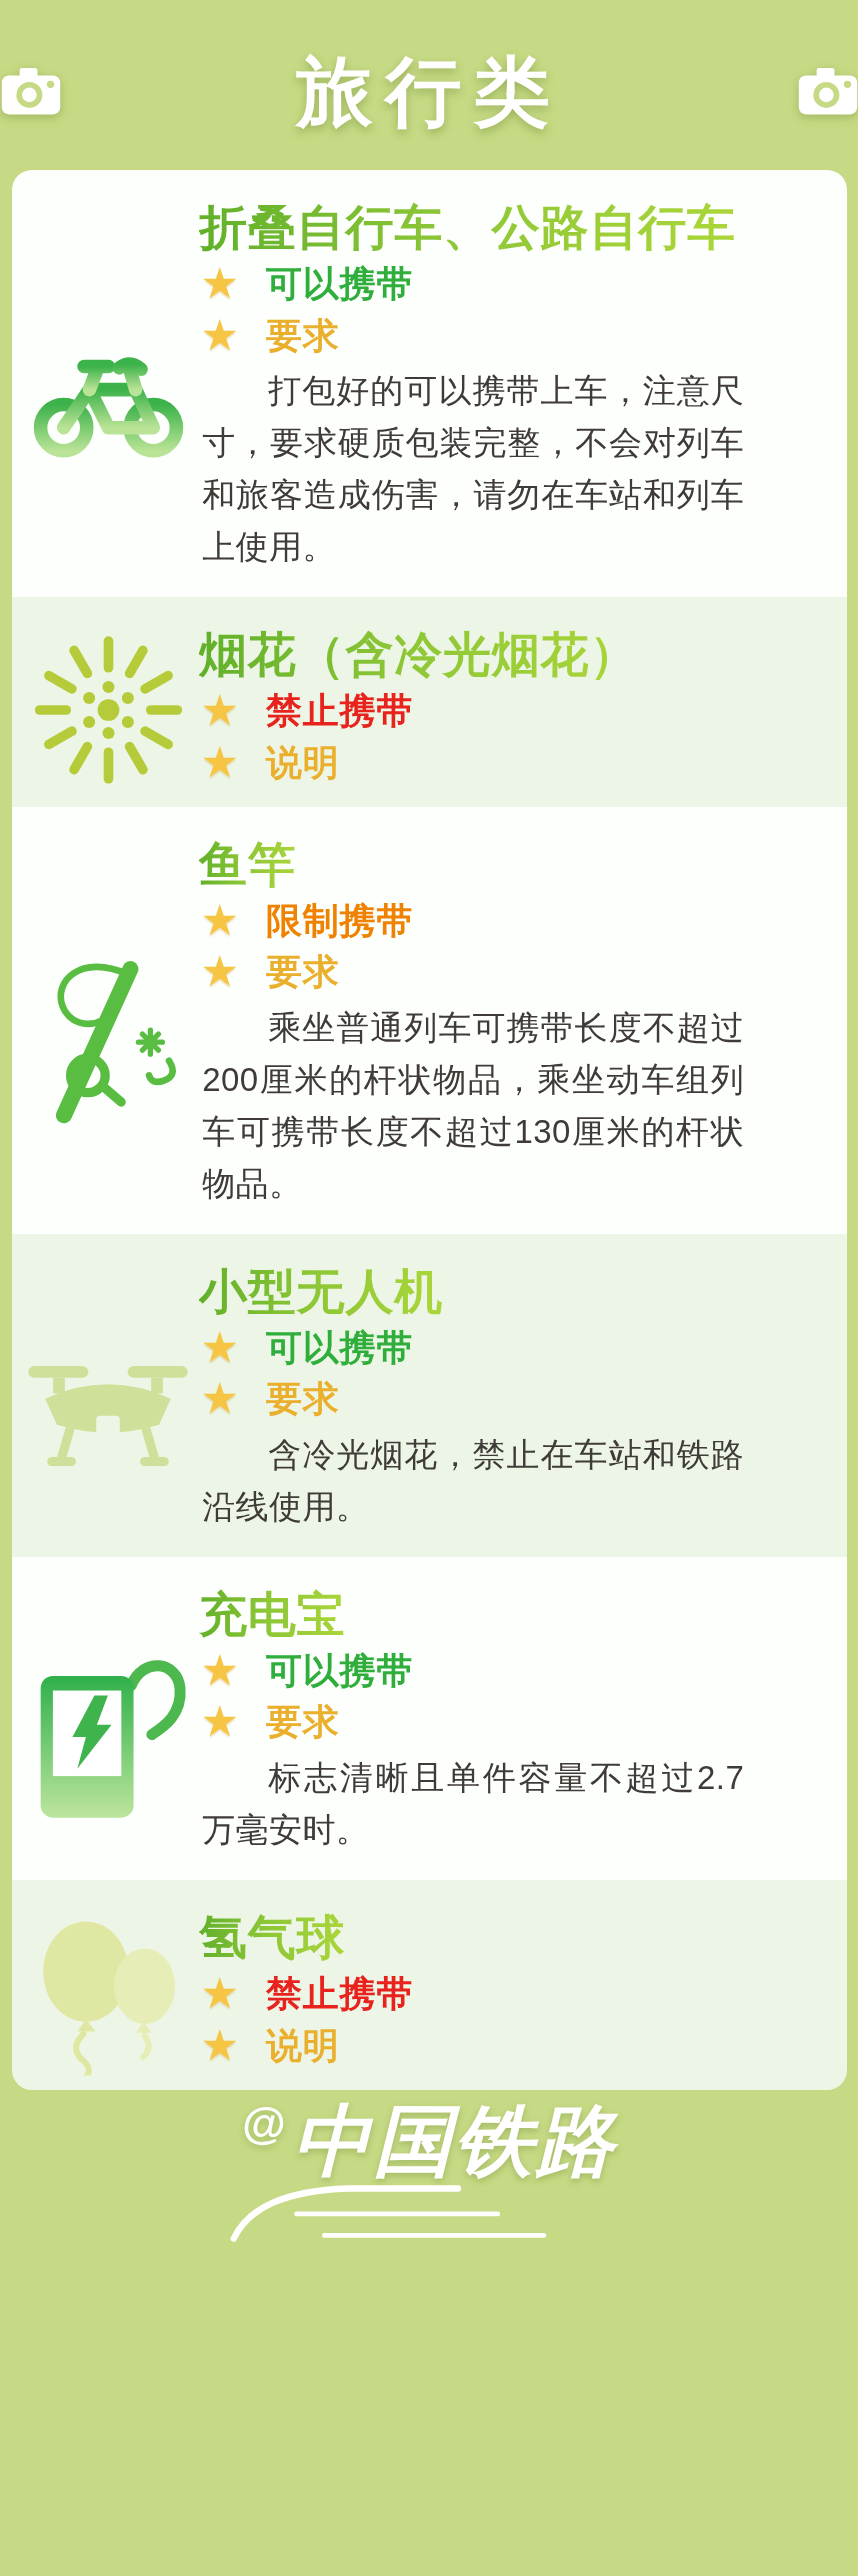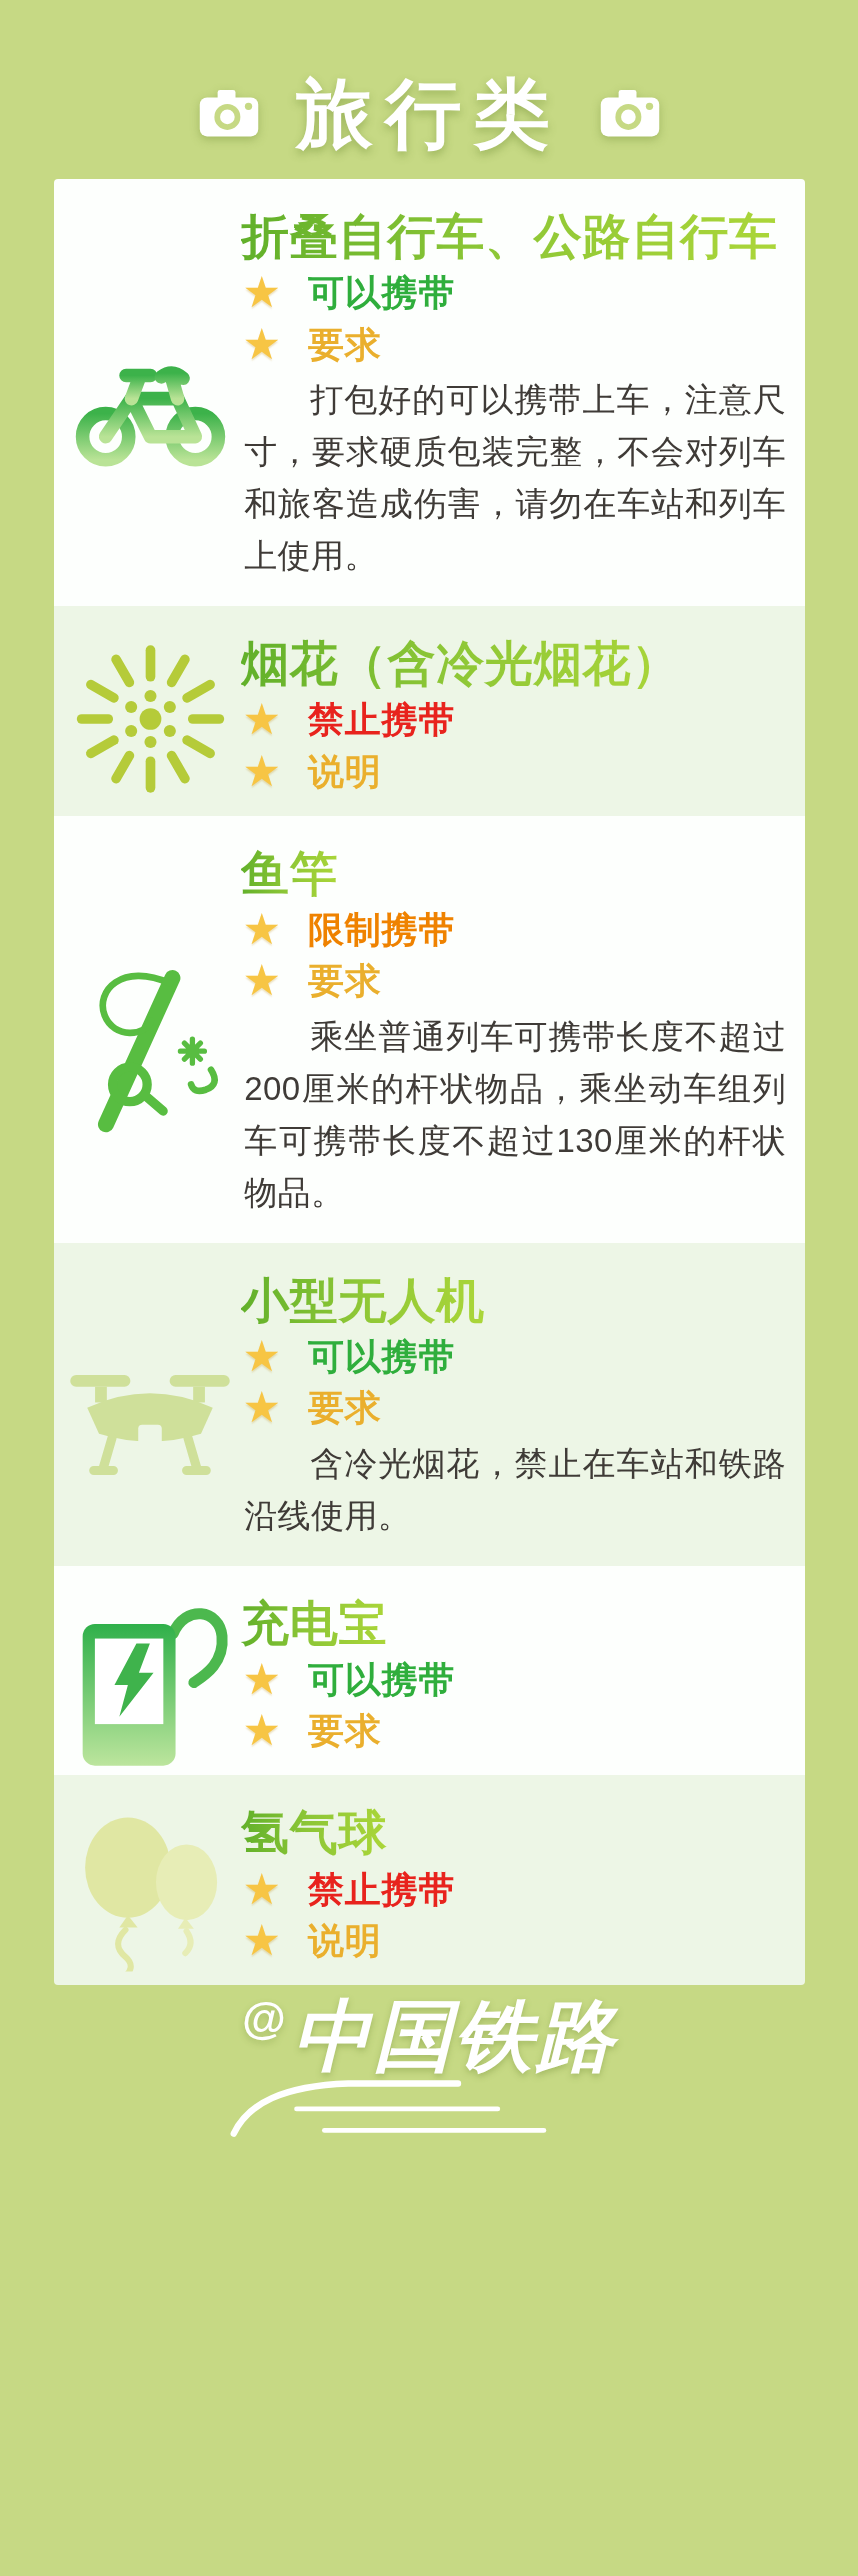--- a/index.html
+++ b/index.html
@@ -5,33 +5,33 @@
   html,body{margin:0;padding:0;}
   body{
     width:859px;height:2576px;
     background:#c6d984;
     font-family:"Liberation Sans","DejaVu Sans",sans-serif;
     display:flex;flex-direction:column;
     overflow:hidden;
   }
   
   .header{
-    display:flex;justify-content:center;align-items:center;
-    gap:36px;padding-top:54px;height:119px;flex:0 0 auto;
+    display:flex;justify-content:space-between;align-items:center;
+    gap:36px;padding-top:32px;height:119px;flex:0 0 auto;
   }
   .page-title{
     margin:0;color:#ffffff;font-size:76px;font-weight:700;
     letter-spacing:12.7px;line-height:1;
     text-shadow:0 4px 8px rgba(105,135,45,.45);
   }
   .camera{filter:drop-shadow(0 3.2px 4.8px rgba(105,135,45,.40));}
   
   .cards{
-    width:751px;margin:6px auto 0;
-    border-radius:4px;overflow:hidden;flex:0 0 auto;
+    width:835px;margin:19px auto 0;
+    border-radius:20px;overflow:hidden;flex:0 0 auto;
   }
   .card{position:relative;padding:32px 27px 24px 187px;box-sizing:border-box;}
   .card-white{background:#fdfffd;}
   .card-light{background:#edf6e6;}
   .icon-box{
     position:absolute;left:9.5px;top:54%;transform:translateY(-50%);
     width:173px;height:191px;display:flex;align-items:center;justify-content:center;
   }
   .item-title{
     margin:0;font-size:48px;font-weight:700;line-height:51px;
@@ -235,20 +235,21 @@
       </div>
     <h2 class="item-title">充电宝</h2>
     <div class="status-row">
       <span class="star">★</span>
       <span class="status-label status-allowed">可以携带</span>
     </div>
     <div class="status-row">
       <span class="star">★</span>
       <span class="note-label">要求</span>
     </div>
+    <p class="body-text">标志清晰且单件容量不超过2.7万毫安时。</p>
   </section>
 
   <section class="card card-light">
     <div class="icon-box">
         <svg viewBox="0 0 125 135" width="153" height="165">
           <g fill="#e0e7a3">
             <ellipse cx="44" cy="50" rx="35" ry="41"></ellipse>
             <path d="M44 89 l-7 10 h15 z"></path>
           </g>
           <g fill="#e7edb6">

